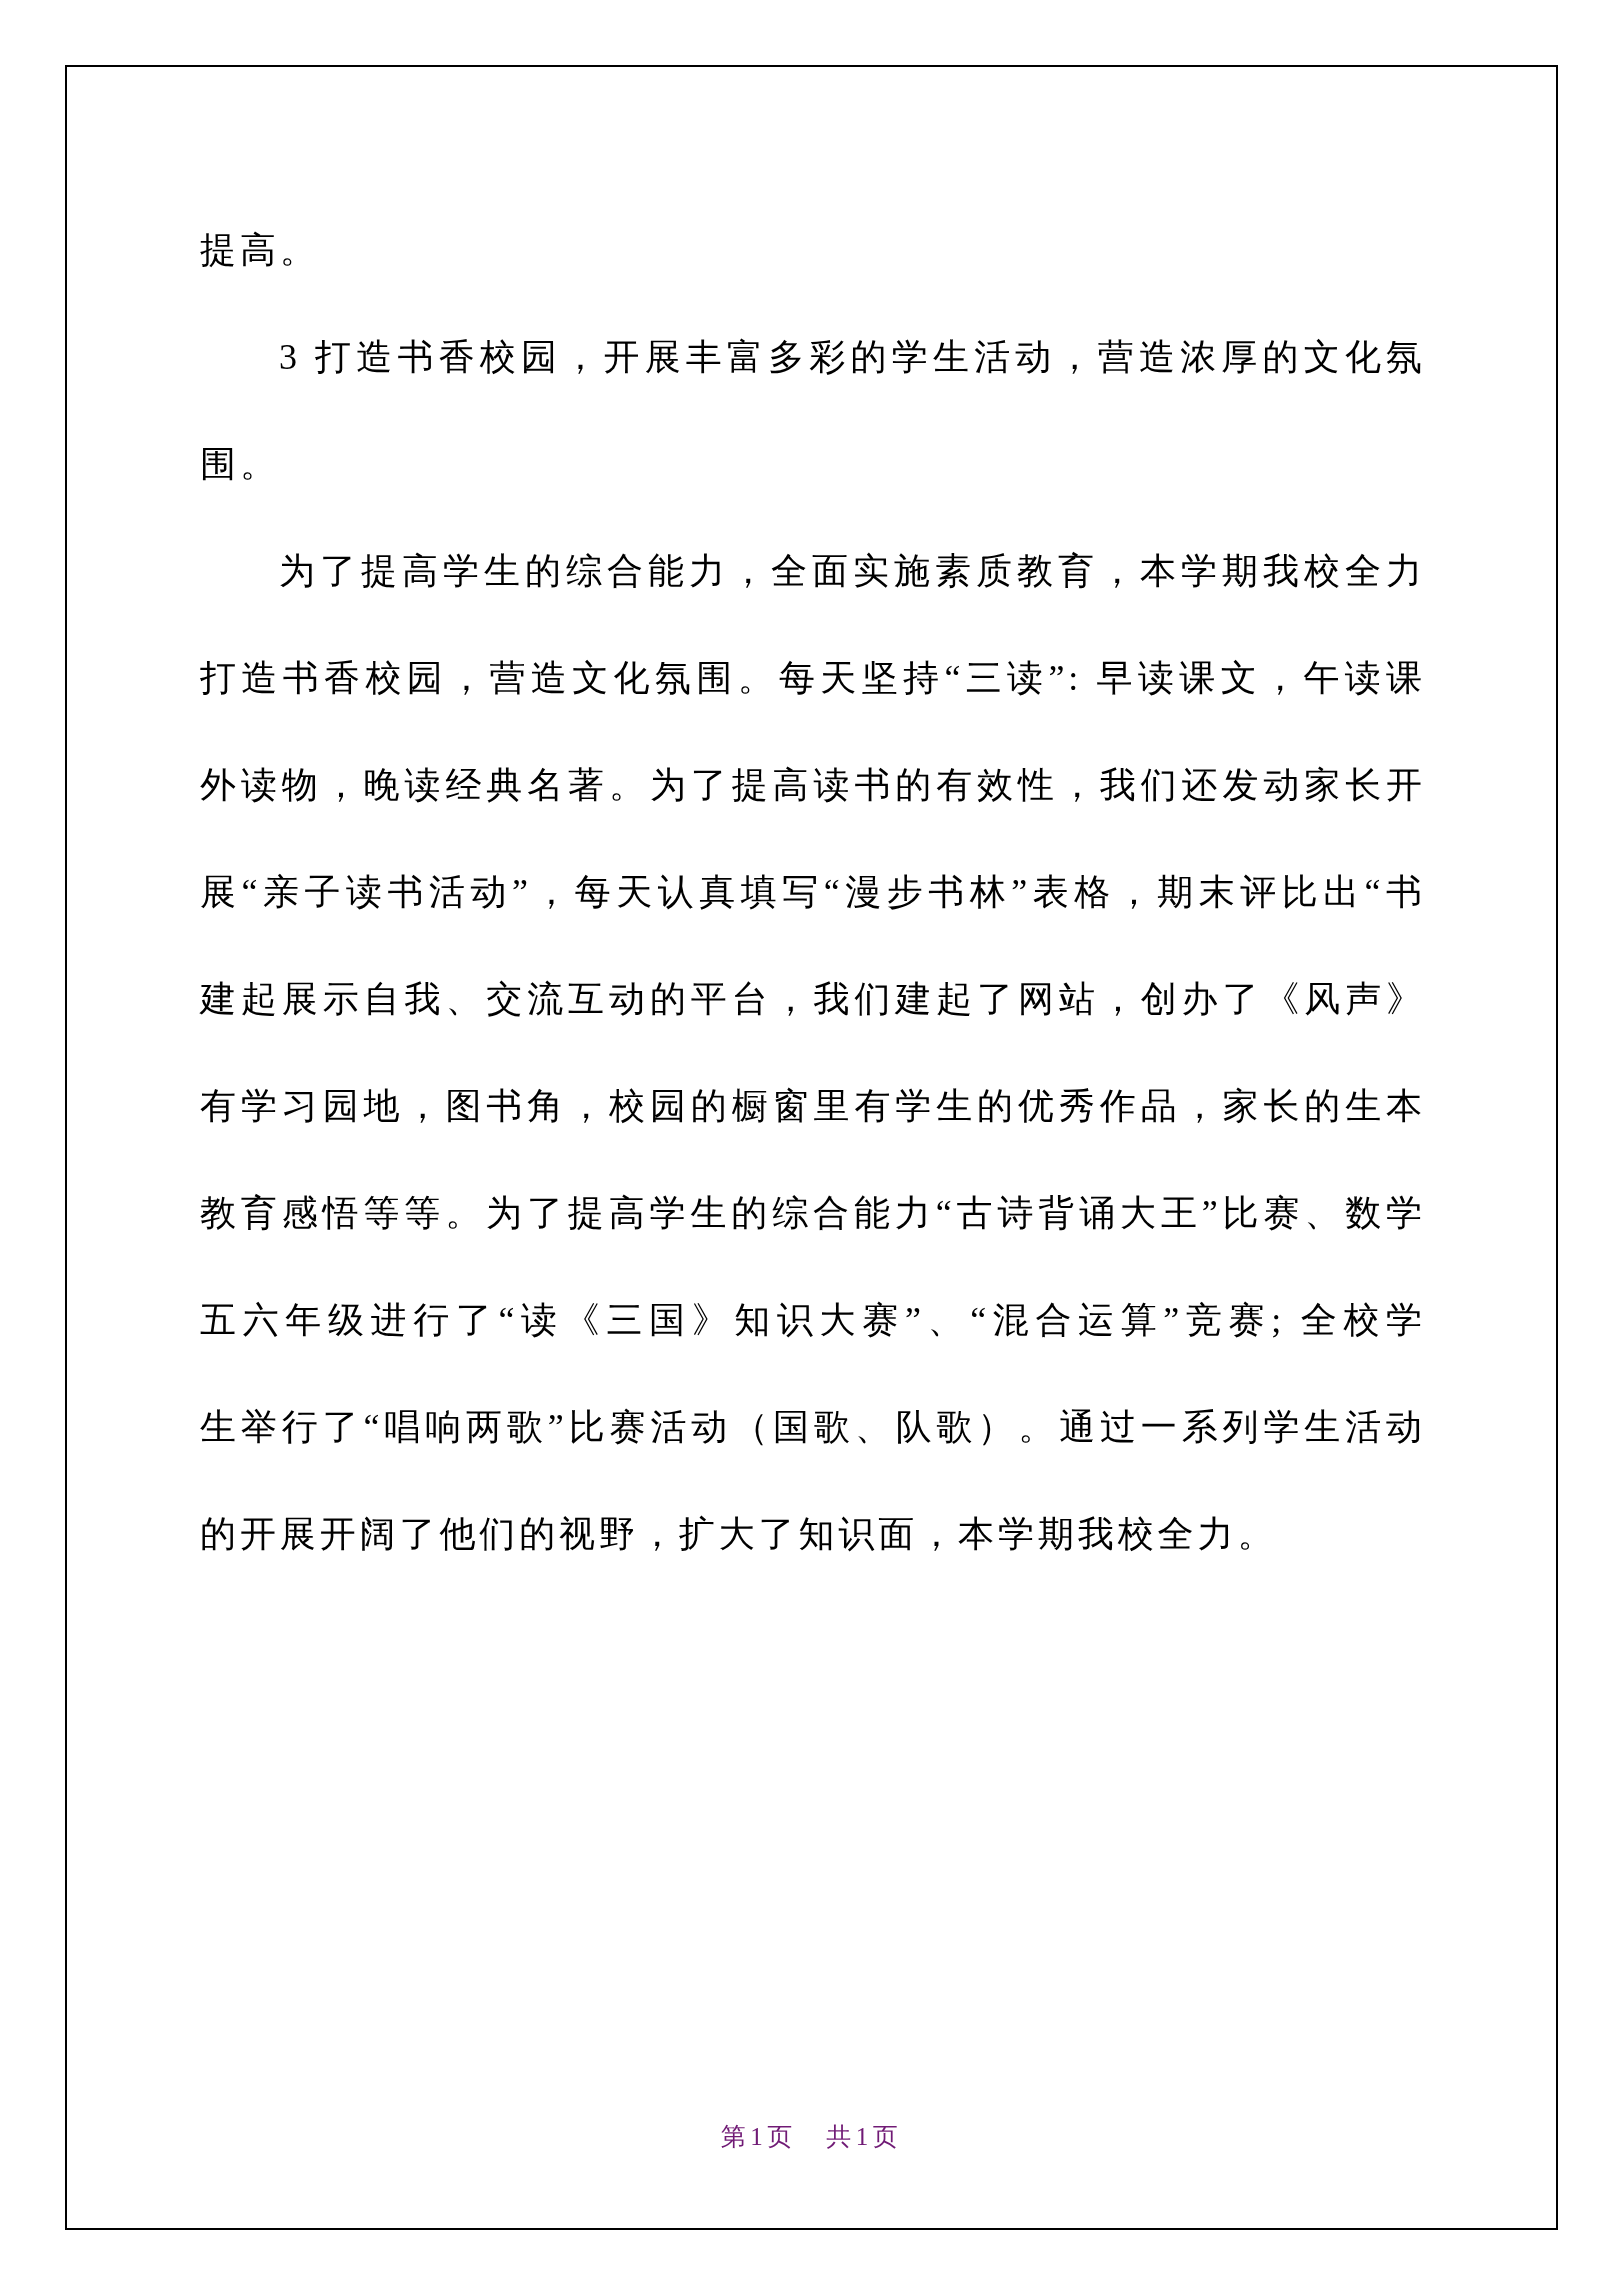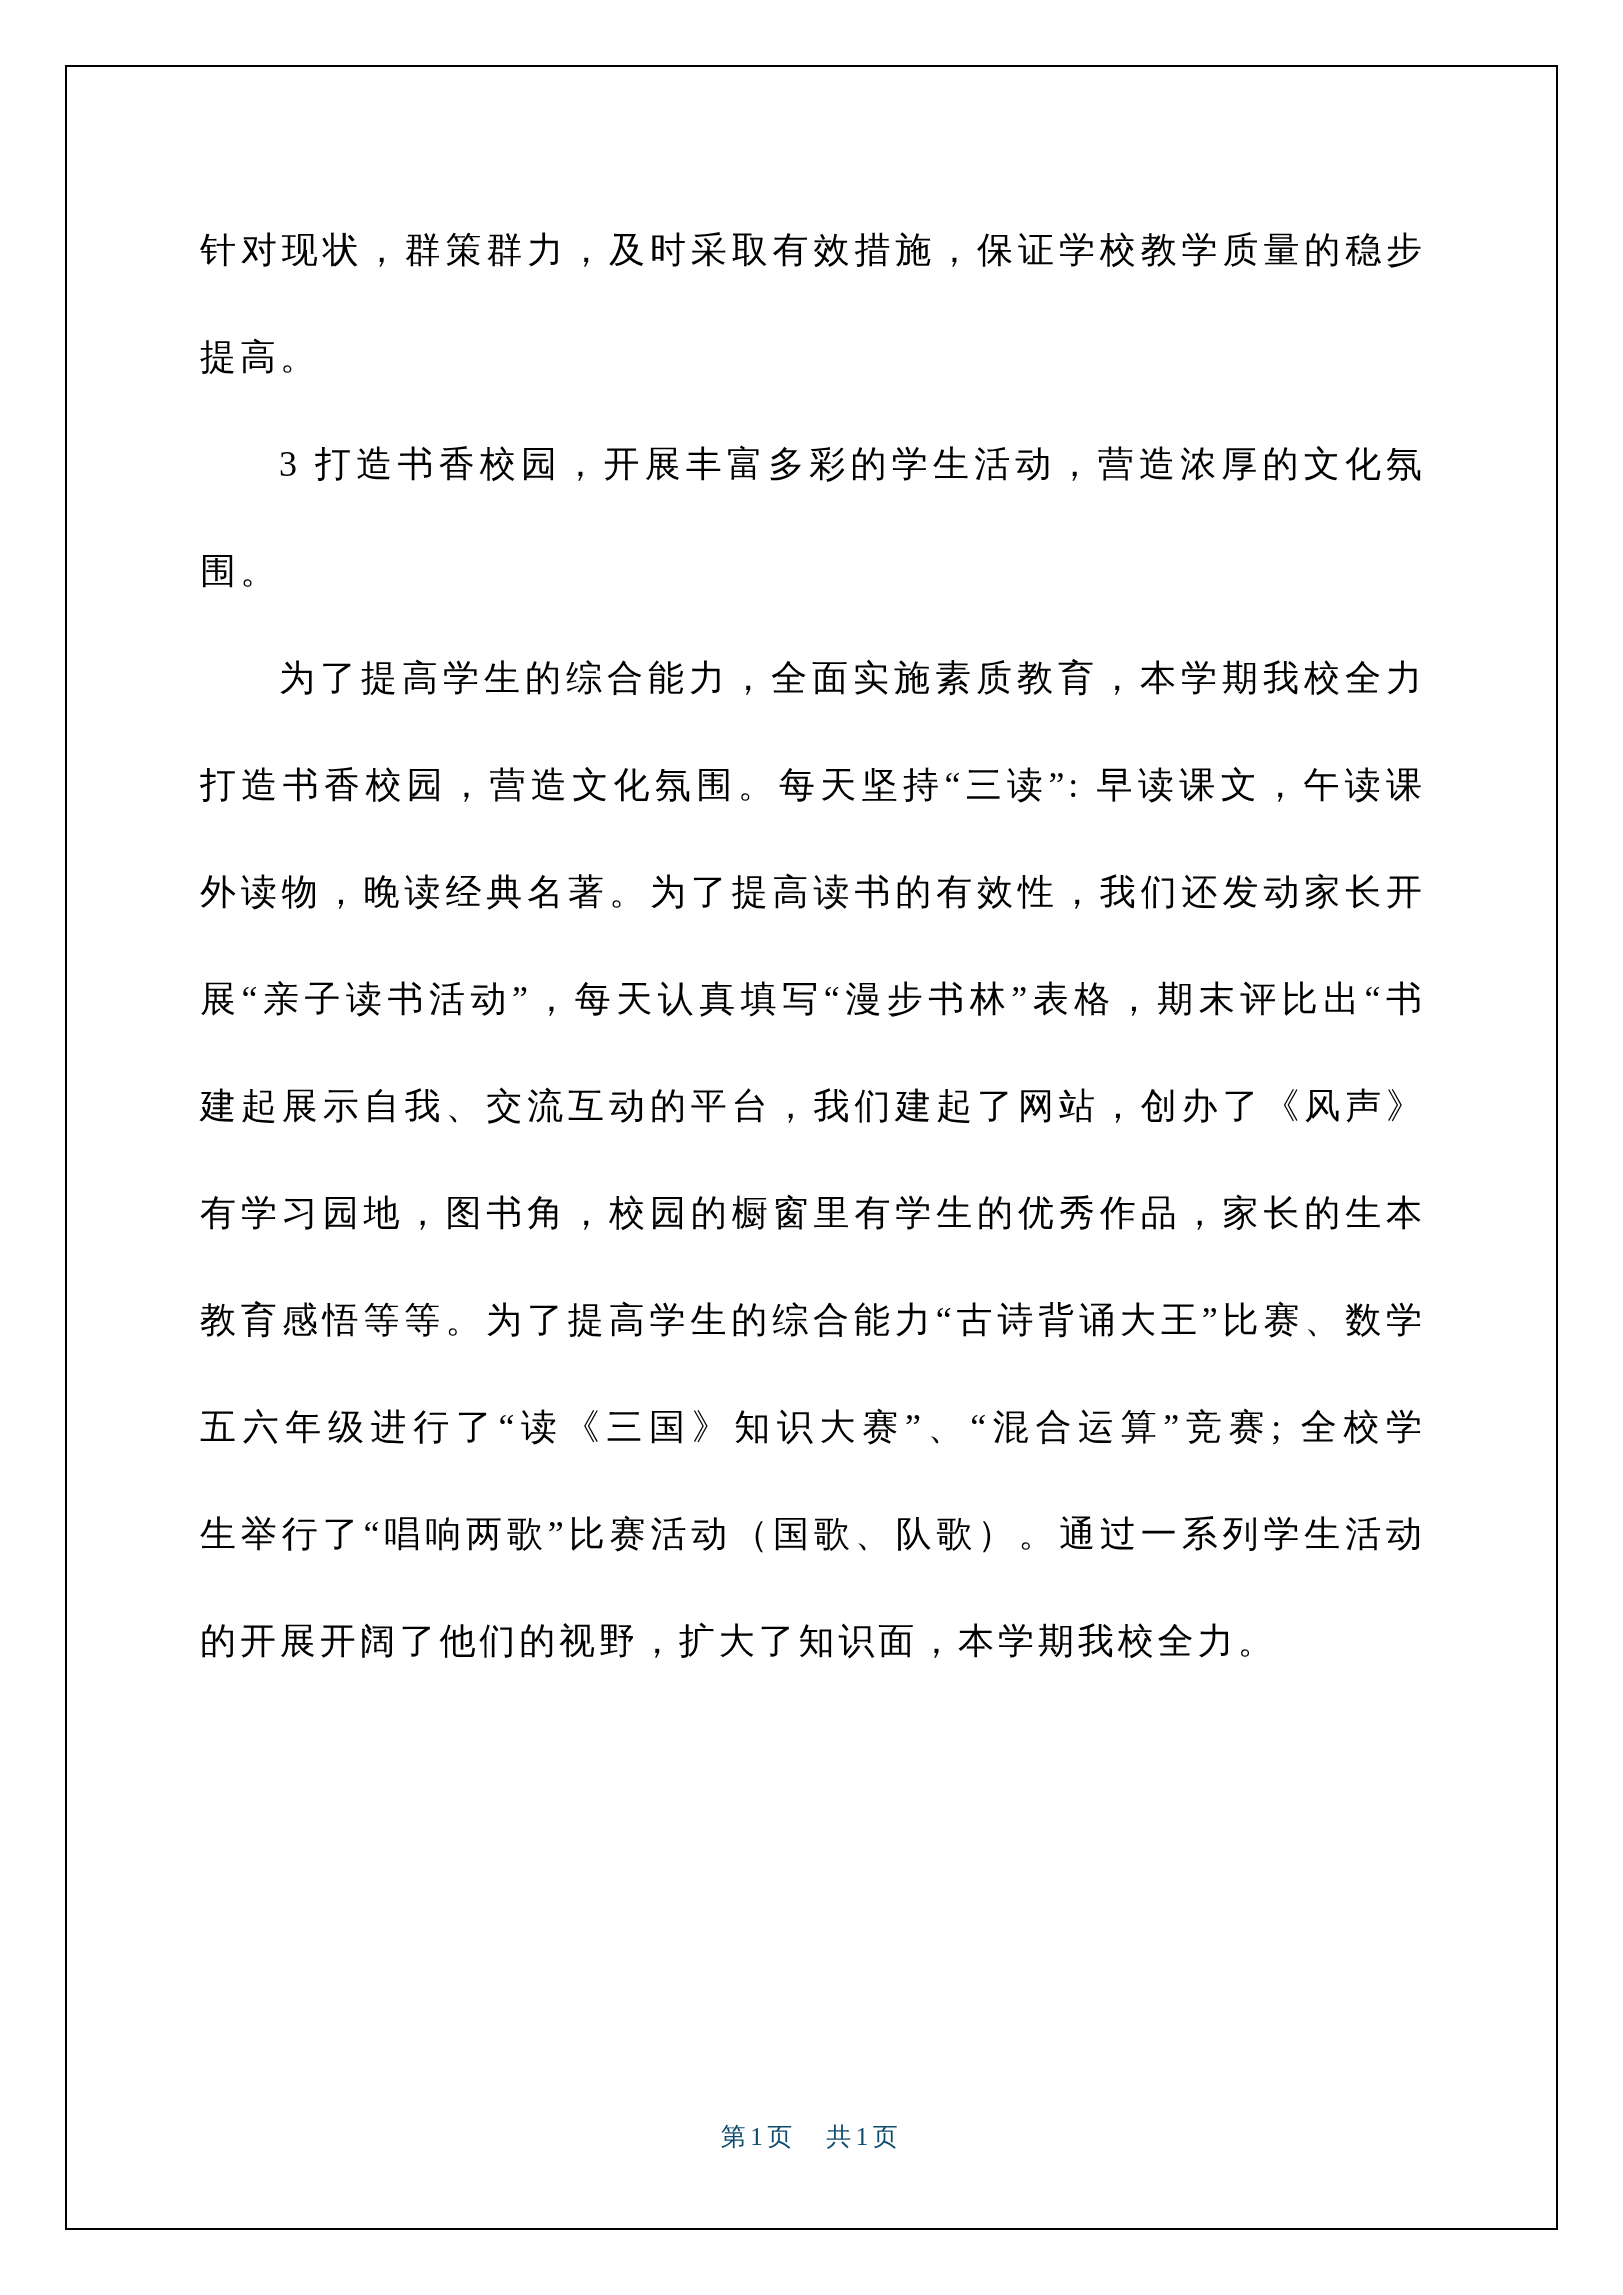--- a/index.html
+++ b/index.html
@@ -49,31 +49,30 @@
   }
   .footer {
     position: absolute;
     left: 0;
     right: 0;
     top: 2120px;
     text-align: center;
     font-size: 25px;
     line-height: 34px;
     letter-spacing: 4.5px;
-    color: #0c4a6e;
+    color: #701a75;
   }
 </style>
 </head>
 <body>
 
 <div class="page">
   <div class="frame"></div>
 
   <div class="body-text">
-    <div class="line full">针对现状，群策群力，及时采取有效措施，保证学校教学质量的稳步</div>
     <div class="line short">提高。</div>
     <div class="line full indent">3 打造书香校园，开展丰富多彩的学生活动，营造浓厚的文化氛</div>
     <div class="line short">围。</div>
     <div class="line full indent">为了提高学生的综合能力，全面实施素质教育，本学期我校全力</div>
     <div class="line full">打造书香校园，营造文化氛围。每天坚持“三读”: 早读课文，午读课</div>
     <div class="line full">外读物，晚读经典名著。为了提高读书的有效性，我们还发动家长开</div>
     <div class="line full">展“亲子读书活动”，每天认真填写“漫步书林”表格，期末评比出“书</div>
     <div class="line full">建起展示自我、交流互动的平台，我们建起了网站，创办了《风声》</div>
     <div class="line full">有学习园地，图书角，校园的橱窗里有学生的优秀作品，家长的生本</div>
     <div class="line full">教育感悟等等。为了提高学生的综合能力“古诗背诵大王”比赛、数学</div>

